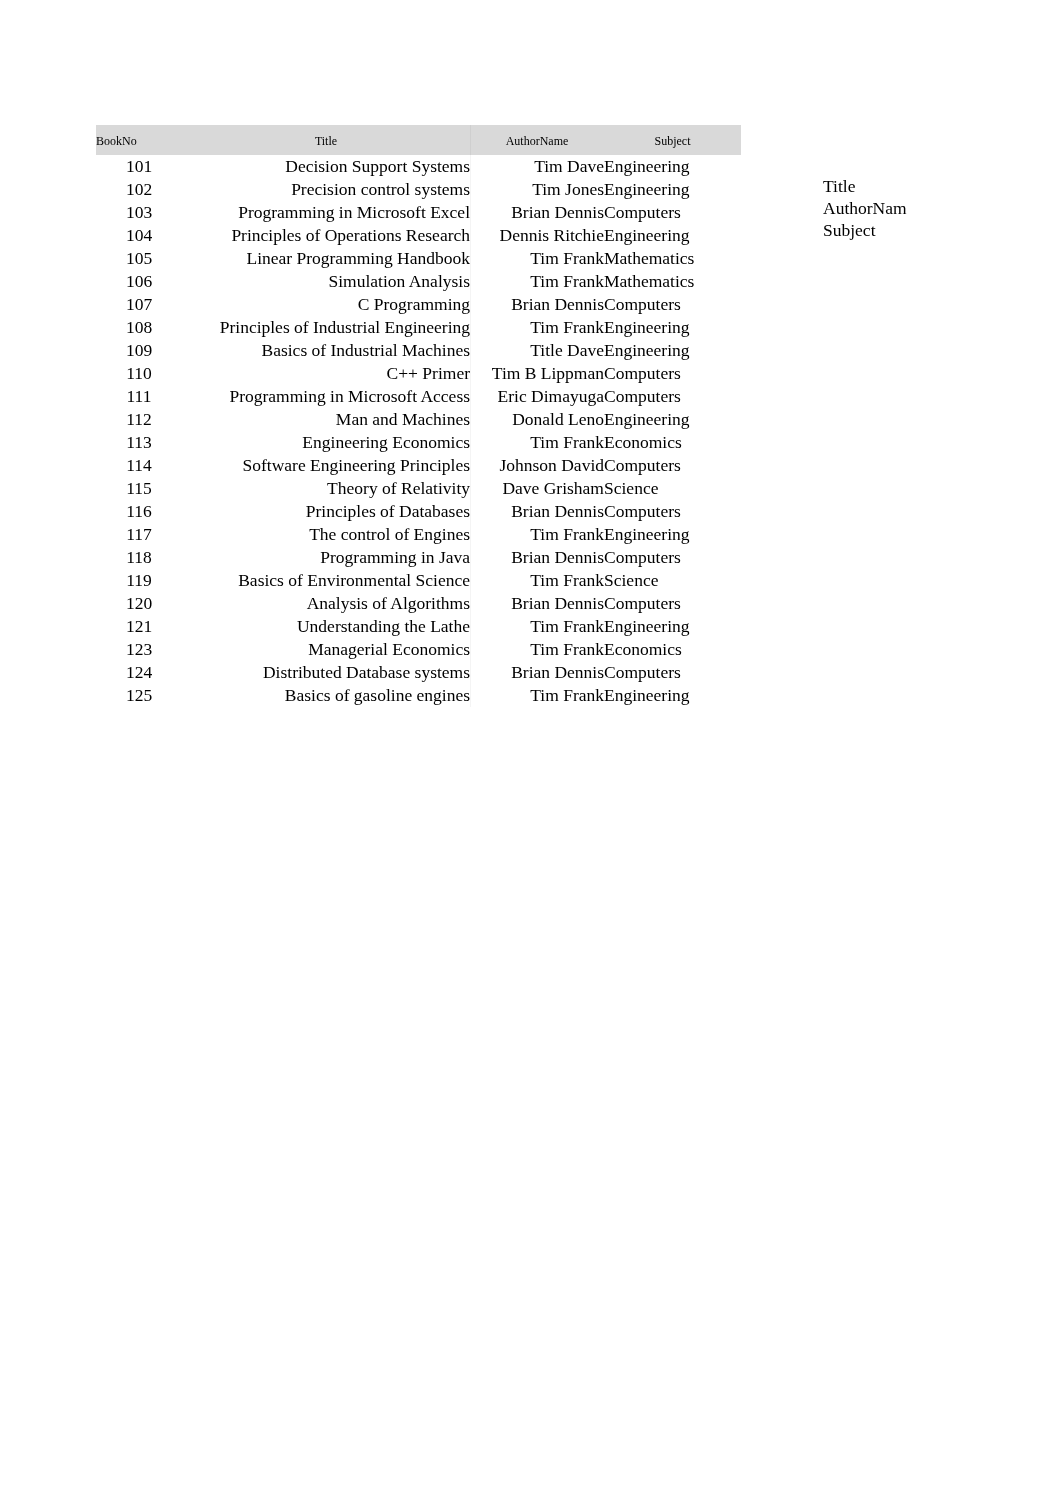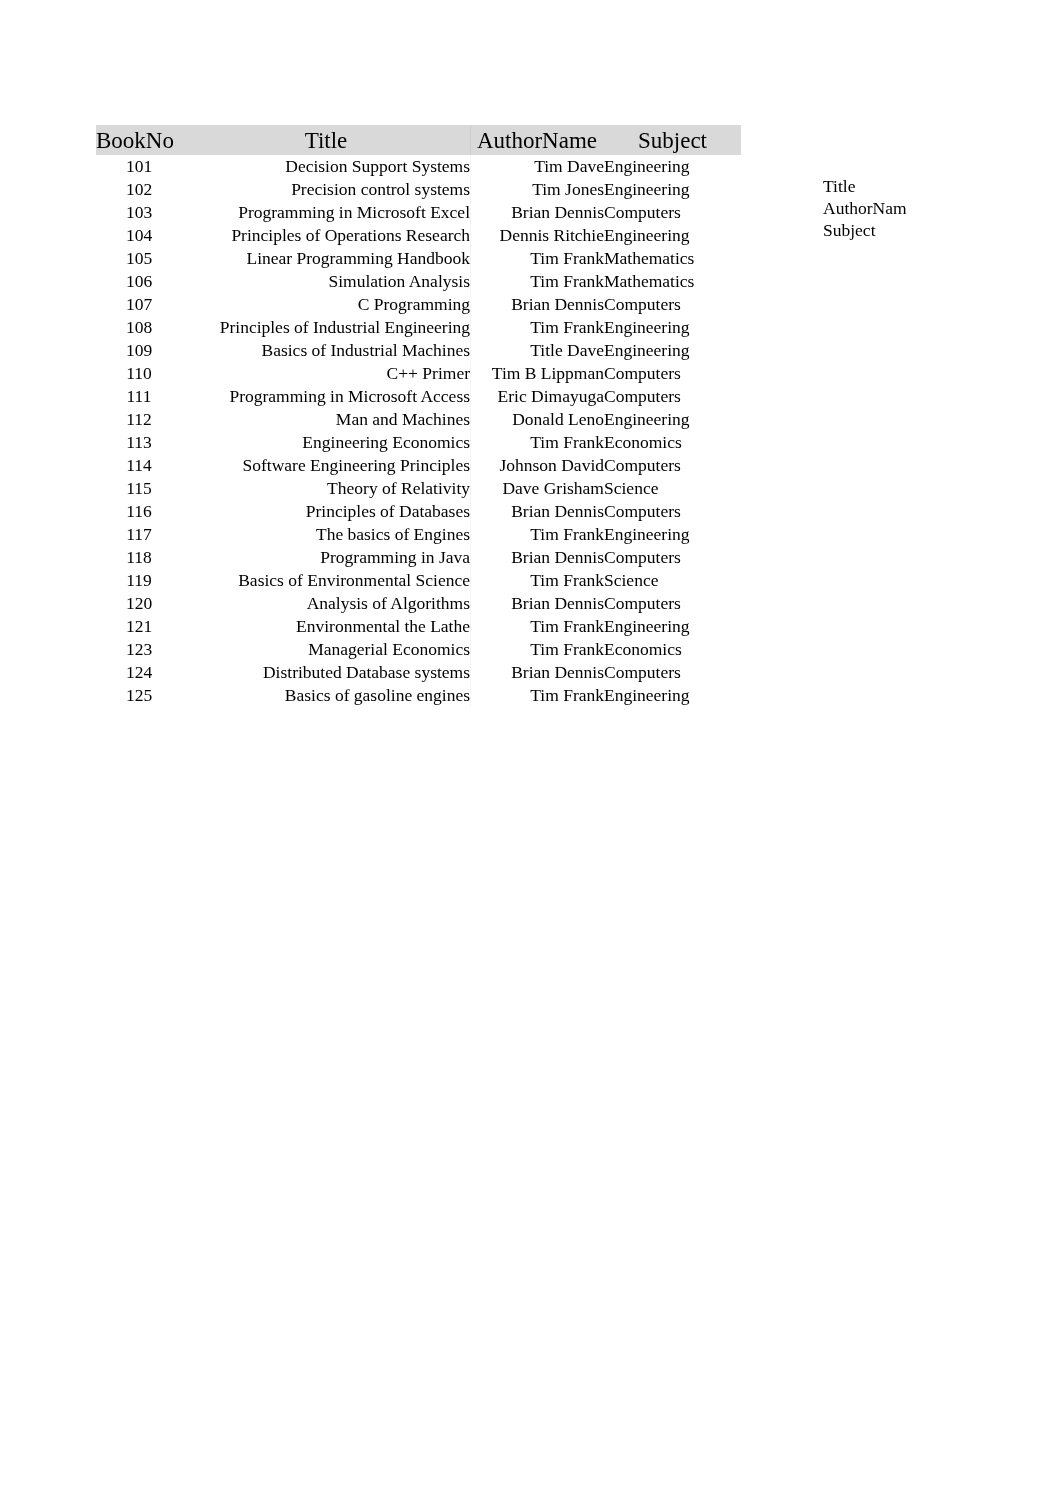--- a/index.html
+++ b/index.html
@@ -33,21 +33,21 @@
   }
 
   table.book-table col.c-bookno   { width: 86px; }
   table.book-table col.c-title    { width: 288px; }
   table.book-table col.c-author   { width: 134px; }
   table.book-table col.c-subject  { width: 137px; }
 
   table.book-table thead th {
     background: #d9d9d9;
     font-weight: normal;
-    font-size: 23px;
+    font-size: 12px;
     padding: 2px 0 4px 0;
     line-height: 20px;
     height: 24px;
     vertical-align: bottom;
     border: none;
   }
   th.h-bookno  { text-align: left;   padding-left: 6px; }
   th.h-title   { text-align: center; }
   th.h-author  { text-align: center; }
   th.h-subject { text-align: center; }
@@ -206,21 +206,21 @@
           <td class="d-subject">Science</td>
         </tr>
         <tr>
           <td class="d-bookno">116</td>
           <td class="d-title">Principles of Databases</td>
           <td class="d-author">Brian Dennis</td>
           <td class="d-subject">Computers</td>
         </tr>
         <tr>
           <td class="d-bookno">117</td>
-          <td class="d-title">The basics of Engines</td>
+          <td class="d-title">The control of Engines</td>
           <td class="d-author">Tim Frank</td>
           <td class="d-subject">Engineering</td>
         </tr>
         <tr>
           <td class="d-bookno">118</td>
           <td class="d-title">Programming in Java</td>
           <td class="d-author">Brian Dennis</td>
           <td class="d-subject">Computers</td>
         </tr>
         <tr>
@@ -230,21 +230,21 @@
           <td class="d-subject">Science</td>
         </tr>
         <tr>
           <td class="d-bookno">120</td>
           <td class="d-title">Analysis of Algorithms</td>
           <td class="d-author">Brian Dennis</td>
           <td class="d-subject">Computers</td>
         </tr>
         <tr>
           <td class="d-bookno">121</td>
-          <td class="d-title">Environmental the Lathe</td>
+          <td class="d-title">Understanding the Lathe</td>
           <td class="d-author">Tim Frank</td>
           <td class="d-subject">Engineering</td>
         </tr>
         <tr>
           <td class="d-bookno">123</td>
           <td class="d-title">Managerial Economics</td>
           <td class="d-author">Tim Frank</td>
           <td class="d-subject">Economics</td>
         </tr>
         <tr>

